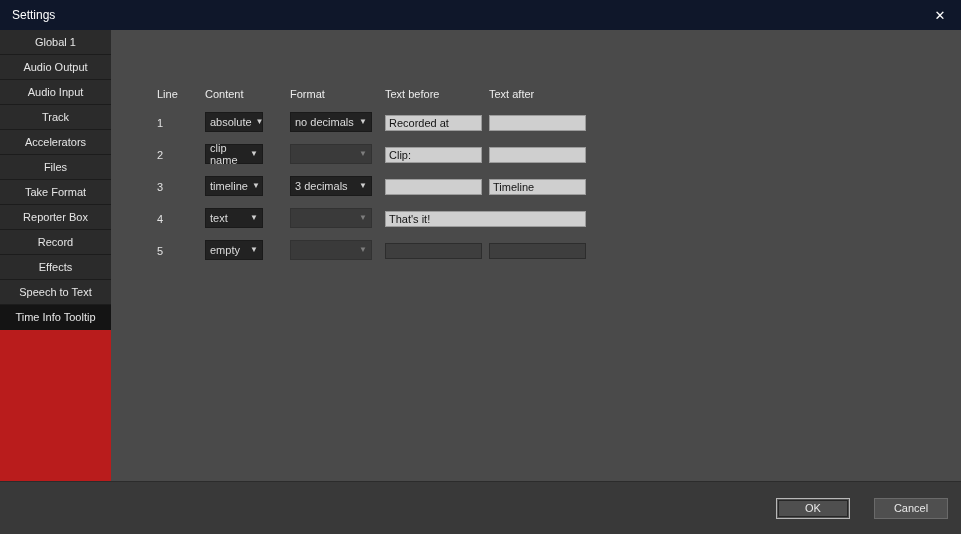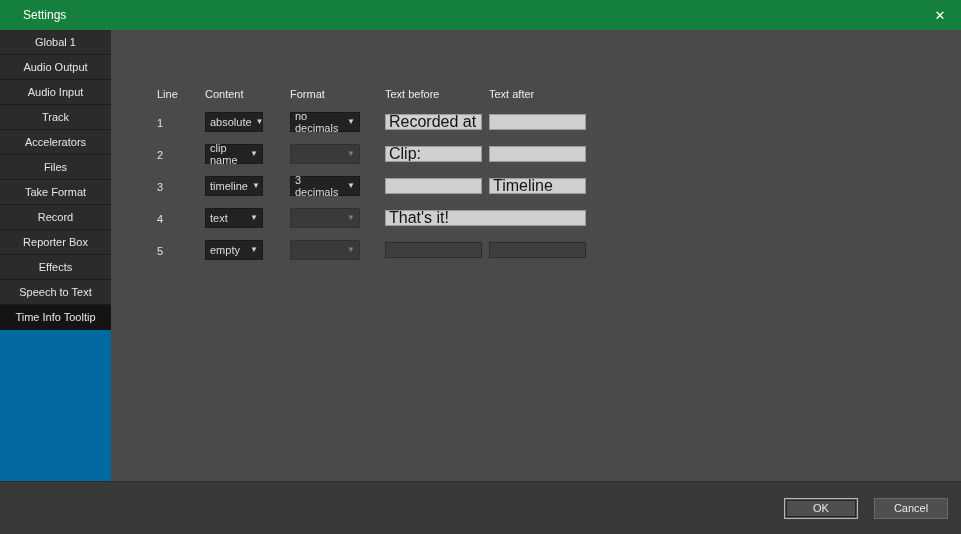--- a/index.html
+++ b/index.html
@@ -5,29 +5,29 @@
   html,body{margin:0;padding:0;}
   body{
     width:961px;height:534px;overflow:hidden;
     background:#4a4a4a;
     font-family:"Liberation Sans", sans-serif;
     -webkit-font-smoothing:antialiased;
   }
   .window{width:961px;height:534px;display:flex;flex-direction:column;background:#4a4a4a;}
 
   
-  .titlebar{flex:0 0 30px;height:30px;background:#15803d;display:flex;align-items:center;
-    padding-left:23px;color:#ffffff;font-size:12px;box-sizing:border-box;}
+  .titlebar{flex:0 0 30px;height:30px;background:#0f172a;display:flex;align-items:center;
+    padding-left:12px;color:#ffffff;font-size:12px;box-sizing:border-box;}
   .titlebar .tb-spacer{flex:1;}
   .close-btn{width:42px;height:30px;display:flex;align-items:center;justify-content:center;
     color:#ffffff;font-size:13px;cursor:default;}
 
   
   .body{flex:1;display:flex;min-height:0;}
-  .sidebar{flex:0 0 111px;width:111px;background:#0369a1;display:flex;flex-direction:column;}
+  .sidebar{flex:0 0 111px;width:111px;background:#b91c1c;display:flex;flex-direction:column;}
   .side-item{height:24px;flex:0 0 24px;background:#2b2b2b;border-bottom:1px solid #1c1c1c;
     color:#e6e6e6;font-size:11px;display:flex;align-items:center;justify-content:center;cursor:default;}
   .side-item.selected{background:#141414;border-bottom-color:#141414;}
 
   .main{flex:1;background:#4a4a4a;padding:54px 4px 0 46px;box-sizing:border-box;}
 
   
   .thead,.trow{display:flex;align-items:center;}
   .thead{margin-bottom:10px;}
   .trow{margin-bottom:12px;height:20px;}
@@ -37,36 +37,36 @@
   .c-tb{width:104px;}
   .c-ta{width:104px;}
   .c-wide{width:208px;}
   .hdr{color:#ececec;font-size:11px;}
   .line-num{color:#e2e2e2;font-size:11px;}
 
   
   .dropdown{width:58px;height:20px;background:#222222;border:1px solid #1a1a1a;
     display:flex;align-items:center;justify-content:space-between;
     color:#dcdcdc;font-size:11px;padding:0 4px;box-sizing:border-box;cursor:default;}
-  .c-format .dropdown{width:70px;}
+  .c-format .dropdown{width:82px;}
   .dd-arrow{font-size:8px;color:#cfcfcf;margin-left:4px;line-height:1;}
   .dropdown.disabled{background:#3a3a3a;border-color:#323232;}
   .dropdown.disabled .dd-arrow{color:#7e7e7e;}
 
   
   .tinput{width:97px;height:16px;background:#cfcfcf;border:1px solid #9c9c9c;
-    font-size:16px;color:#141414;padding:0 3px;box-sizing:border-box;
+    font-size:11px;color:#141414;padding:0 3px;box-sizing:border-box;
     font-family:"Liberation Sans", sans-serif;}
   .tinput.wide{width:201px;}
   .tinput.disabled-input{background:#3e3e3e;border:1px solid #2d2d2d;}
 
   
   .footer{flex:0 0 53px;height:53px;background:#393939;border-top:1px solid #2c2c2c;
     display:flex;align-items:center;justify-content:flex-end;
-    padding-right:13px;gap:16px;box-sizing:border-box;}
+    padding-right:13px;gap:24px;box-sizing:border-box;}
   .btn{width:74px;height:21px;background:#4f4f4f;border:1px solid #6a6a6a;
     color:#e8e8e8;font-size:11px;font-family:"Liberation Sans", sans-serif;cursor:default;}
   .btn.focused{border:1px solid #b8b8b8;outline:1px solid #262626;outline-offset:-3px;}
 </style>
 </head>
 <body>
 
 <div class="window">
 
   <div class="titlebar">
@@ -78,22 +78,22 @@
   <div class="body">
 
     <div class="sidebar">
       <div class="side-item">Global 1</div>
       <div class="side-item">Audio Output</div>
       <div class="side-item">Audio Input</div>
       <div class="side-item">Track</div>
       <div class="side-item">Accelerators</div>
       <div class="side-item">Files</div>
       <div class="side-item">Take Format</div>
+      <div class="side-item">Reporter Box</div>
       <div class="side-item">Record</div>
-      <div class="side-item">Reporter Box</div>
       <div class="side-item">Effects</div>
       <div class="side-item">Speech to Text</div>
       <div class="side-item selected">Time Info Tooltip</div>
     </div>
 
     <div class="main">
 
       <div class="thead">
         <div class="c-line"><span class="hdr">Line</span></div>
         <div class="c-content"><span class="hdr">Content</span></div>

